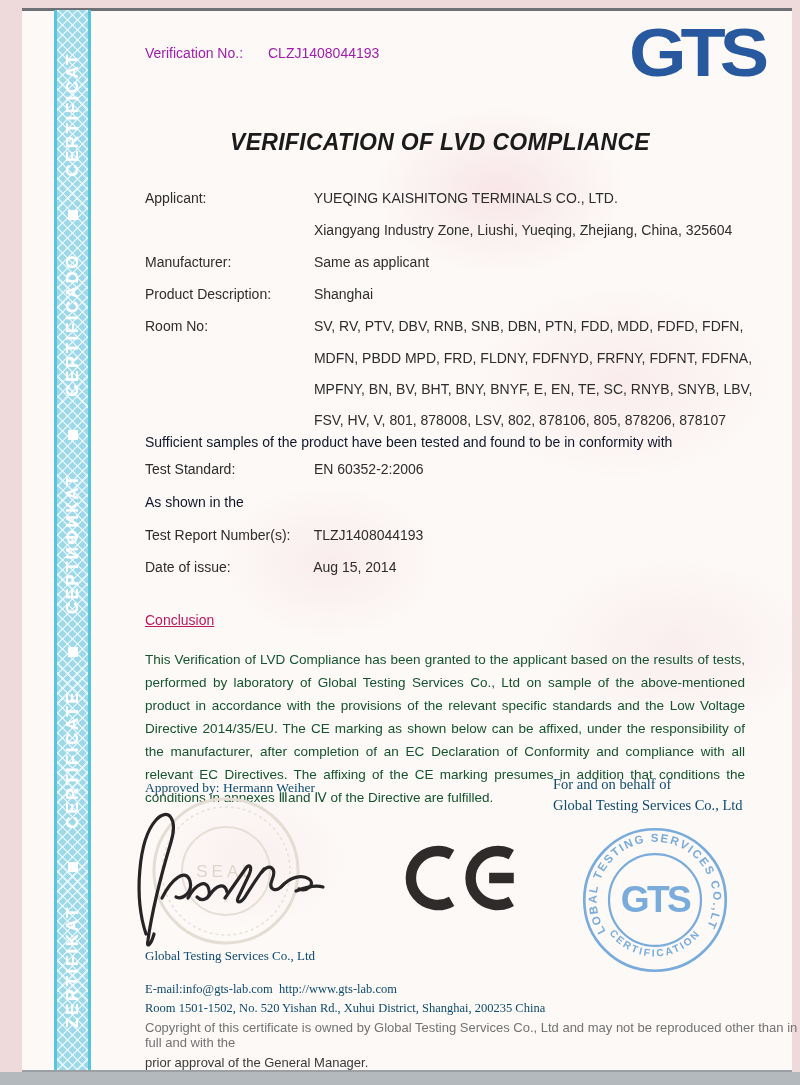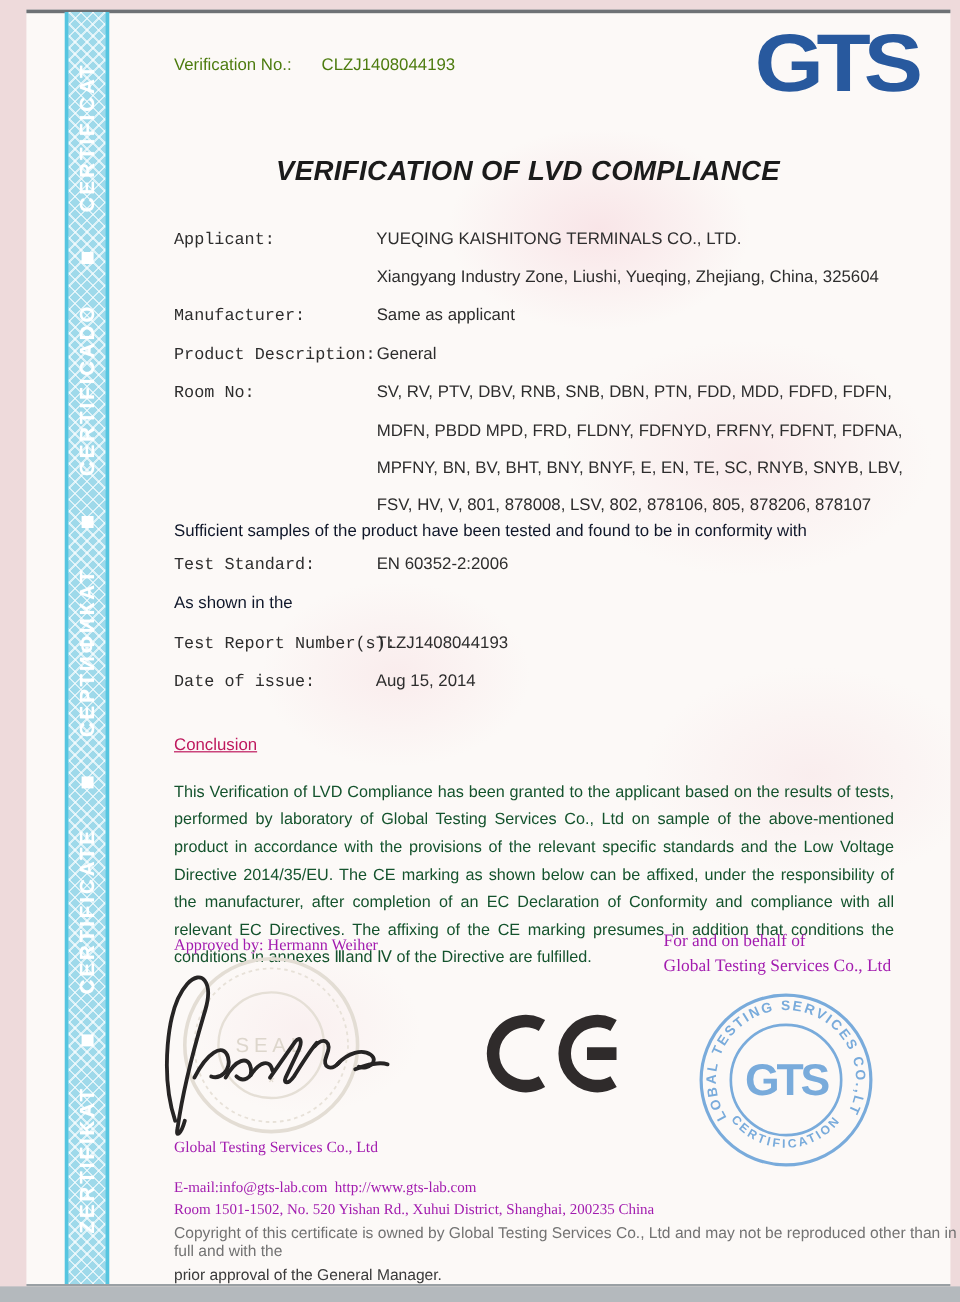--- a/index.html
+++ b/index.html
@@ -42,41 +42,41 @@
     justify-content:space-between; padding:42px 0;
   }
   .band-word {
     writing-mode:vertical-rl; transform:rotate(180deg);
     color:#ffffff; font-weight:bold; font-size:17px; letter-spacing:2.5px;
     text-shadow:0 0 1px rgba(255,255,255,0.6);
   }
   .band-sep { width:10px; height:10px; background:#ffffff; }
 
   .abs { position:absolute; }
-  .sans { font-family:"Liberation Sans", sans-serif; color:#4d7c0f; }
-  .serif { font-family:"Liberation Serif", serif; color:#a21caf; }
+  .sans { font-family:"Liberation Sans", sans-serif; color:#a21caf; }
+  .serif { font-family:"Liberation Serif", serif; color:#0c4a6e; }
 
   .verif-label { left:145px; top:45px; font-size:14px; }
   .verif-value { left:268px; top:45px; font-size:14px; }
 
   .gts-logo {
     left:610px; top:20px; width:172px; height:70px;
     font-weight:900; font-size:74px; line-height:66px;
     letter-spacing:-6px; color:#28599e; text-align:center;
     transform:scaleY(0.92);
   }
 
   .doc-title {
     left:90px; top:129px; width:700px; text-align:center;
     font-size:23px; font-weight:bold; font-style:italic;
     letter-spacing:0.3px; color:#1b1b1b;
   }
 
   .row { position:absolute; left:145px; font-size:14px; color:#2d2d2d; white-space:nowrap; }
-  .row .lbl { display:inline-block; width:165px;font-family:Liberation Mono, monospace; }
+  .row .lbl { display:inline-block; width:165px; }
   .fullline { position:absolute; left:145px; font-size:14px; color:#0f172a; white-space:nowrap; }
 
   .conclusion-h {
     left:145px; top:612px; font-size:14px; color:#be185d;
     text-decoration:underline;
   }
   .conclusion-p {
     left:145px; top:648px; width:600px;
     font-size:13.5px; line-height:23px; text-align:justify; color:#14532d;
   }
@@ -127,21 +127,21 @@
 <div class="row" style="top:222px">
   <span class="lbl"></span>
   <span>Xiangyang Industry Zone, Liushi, Yueqing, Zhejiang, China, 325604</span>
 </div>
 <div class="row" style="top:254px">
   <span class="lbl">Manufacturer:</span>
   <span>Same as applicant</span>
 </div>
 <div class="row" style="top:286px">
   <span class="lbl">Product Description:</span>
-  <span>General</span>
+  <span>Shanghai</span>
 </div>
 <div class="row" style="top:318px">
   <span class="lbl">Room No:</span>
   <span>SV, RV, PTV, DBV, RNB, SNB, DBN, PTN, FDD, MDD, FDFD, FDFN,</span>
 </div>
 <div class="row" style="top:350px">
   <span class="lbl"></span>
   <span>MDFN, PBDD MPD, FRD, FLDNY, FDFNYD, FRFNY, FDFNT, FDFNA,</span>
 </div>
 <div class="row" style="top:381px">

